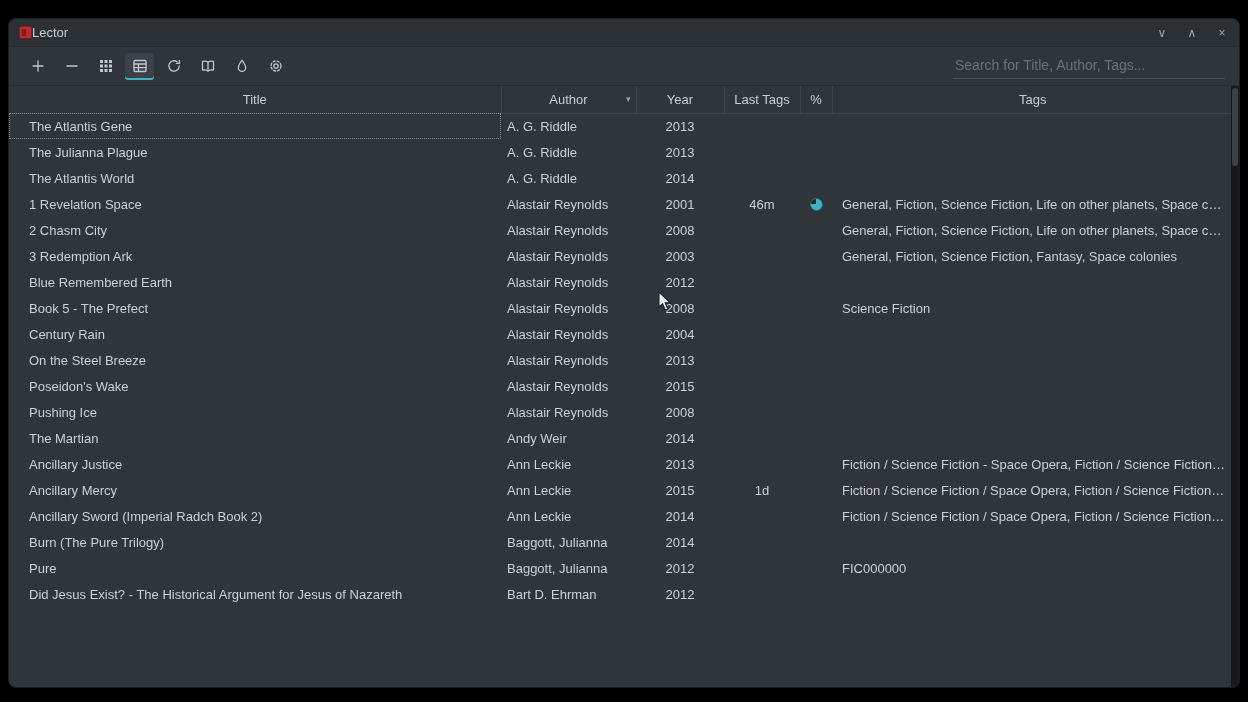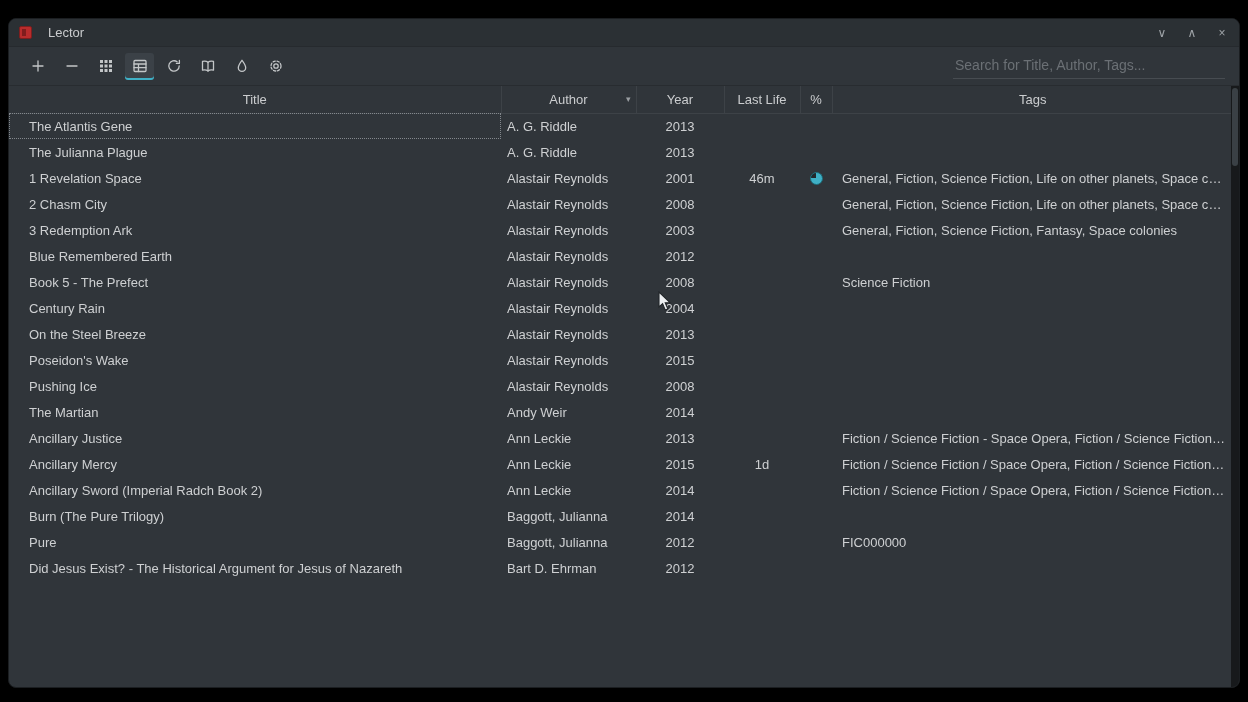--- a/index.html
+++ b/index.html
@@ -9,21 +9,21 @@
     font-family:"Liberation Sans","DejaVu Sans",sans-serif; overflow:hidden;
   }
   .window {
     position:absolute; left:8px; top:18px; width:1232px; height:670px;
     background:var(--window-bg,#30353a); border-radius:8px; overflow:hidden;
     display:flex; flex-direction:column; border:1px solid #1b1e21;
   }
   
   .titlebar {
     height:28px; flex:0 0 auto; background:var(--titlebar-bg,#2b3034);
-    display:flex; align-items:center; padding:0 10px; gap:16px;
+    display:flex; align-items:center; padding:0 10px; gap:0;
     border-bottom:1px solid #262a2e;
   }
   .app-icon { width:13px; height:13px; border-radius:2px; background:#b92c2c; border:1px solid #7e1f1f; position:relative; }
   .app-icon::after { content:""; position:absolute; left:2px; top:2px; width:4px; height:7px; background:#801d1d; }
   .win-title { color:#c9cbcd; font-size:13px; }
   .win-controls { margin-left:auto; display:flex; gap:16px; color:#9ea3a7; font-size:12px; }
   .win-btn { width:14px; text-align:center; line-height:14px; cursor:default; }
   
   .toolbar { height:38px; flex:0 0 auto; display:flex; align-items:center; padding:0 14px; }
   .tool-buttons { display:flex; gap:5px; align-items:center; }
@@ -168,38 +168,46 @@
             <col style="width:88px">
           <col style="width:76px">
             <col style="width:32px">
             <col style="width:401px">
         </colgroup>
         <thead>
             <tr>
               <th><span>Title</span></th>
               <th><span>Author</span><span class="sort-arrow">▾</span></th>
               <th><span>Year</span></th>
-              <th><span>Last Life</span></th>
+              <th><span>Last Tags</span></th>
               <th><span>%</span></th>
               <th><span>Tags</span></th>
             </tr>
           </thead>
         <tbody>
             <tr>
               <td class="c-title focused">The Atlantis Gene</td>
               <td class="c-author">A. G. Riddle</td>
               <td class="c-year">2013</td>
               <td class="c-last"></td>
               <td class="c-pct"></td>
               <td class="c-tags"></td>
             </tr>
             <tr>
               <td class="c-title">The Julianna Plague</td>
               <td class="c-author">A. G. Riddle</td>
               <td class="c-year">2013</td>
+              <td class="c-last"></td>
+              <td class="c-pct"></td>
+              <td class="c-tags"></td>
+            </tr>
+            <tr>
+              <td class="c-title">The Atlantis World</td>
+              <td class="c-author">A. G. Riddle</td>
+              <td class="c-year">2014</td>
               <td class="c-last"></td>
               <td class="c-pct"></td>
               <td class="c-tags"></td>
             </tr>
             <tr>
               <td class="c-title">1 Revelation Space</td>
               <td class="c-author">Alastair Reynolds</td>
               <td class="c-year">2001</td>
               <td class="c-last">46m</td>
               <td class="c-pct">

